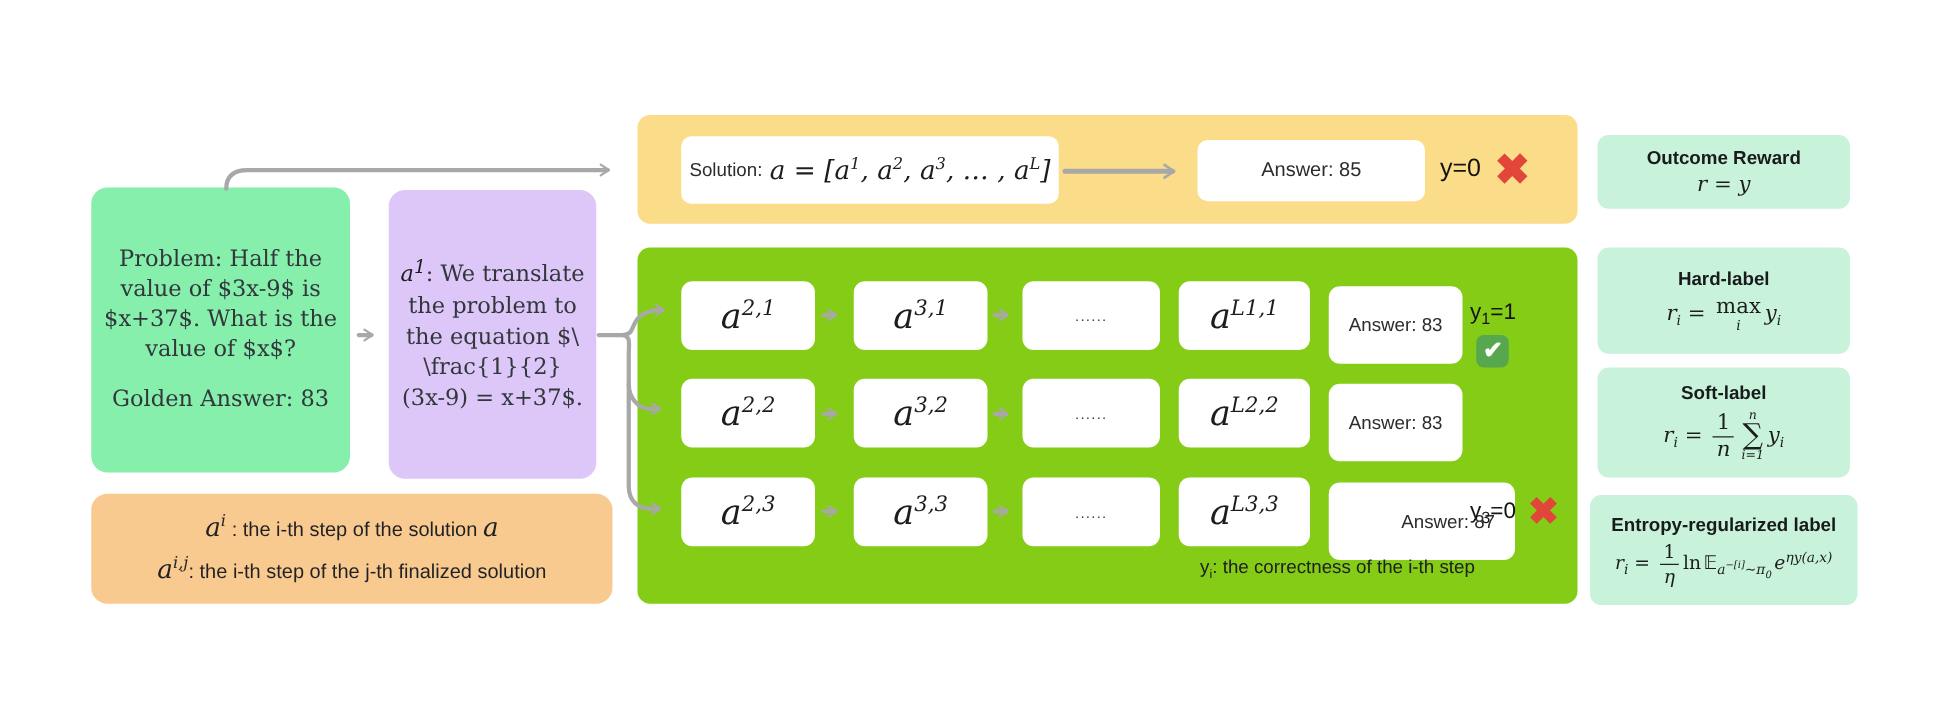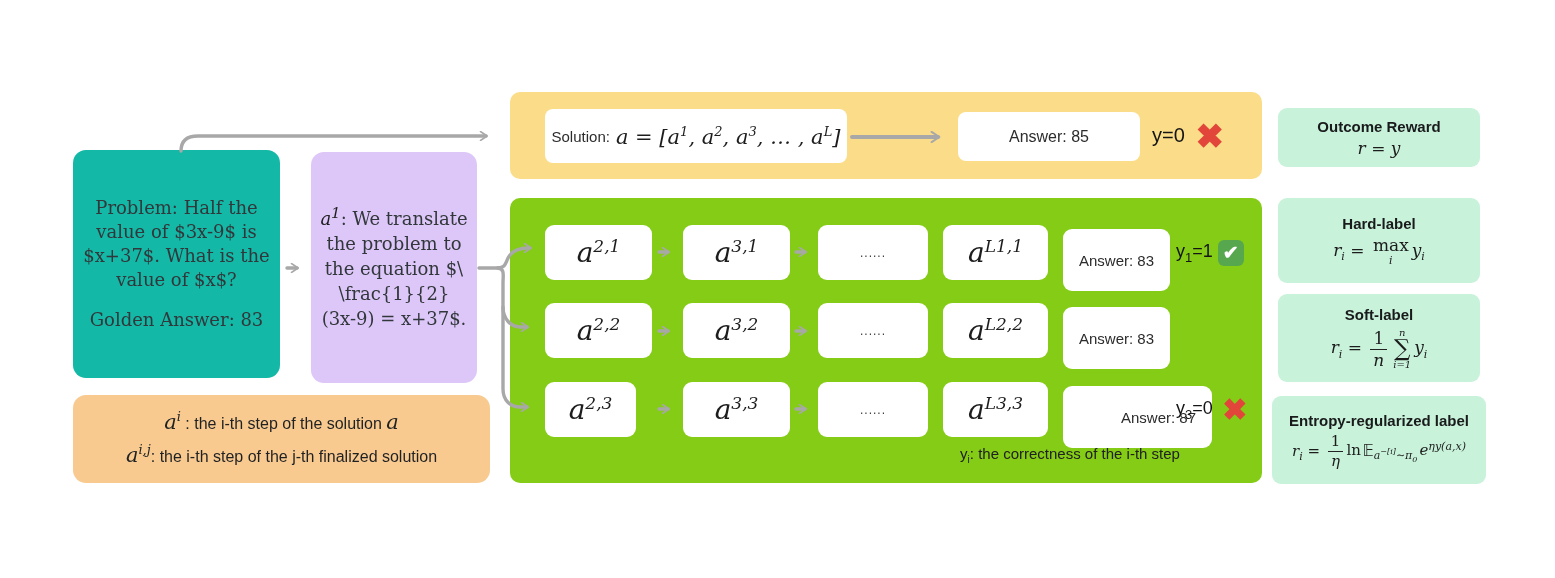--- a/index.html
+++ b/index.html
@@ -1,21 +1,21 @@
 <!DOCTYPE html>
 <html><head>
 <meta charset="utf-8">
 <style>
   html,body{margin:0;padding:0;background:#ffffff;}
   #canvas{position:relative;width:1555px;height:578px;background:#ffffff;
           font-family:"Liberation Sans",sans-serif;overflow:hidden;color:#222;}
   .box{position:absolute;border-radius:13px;}
 
   
-  #problem-box{left:73px;top:150px;width:207px;height:228px;background:#14b8a6;
+  #problem-box{left:73px;top:150px;width:207px;height:228px;background:#86efac;
     display:flex;flex-direction:column;justify-content:center;text-align:center;
     font-family:"DejaVu Serif",serif;font-size:18px;line-height:1.33;color:#32373b;}
   #step1-box{left:311px;top:152px;width:166px;height:231px;background:#dcc7f8;
     display:flex;flex-direction:column;justify-content:center;text-align:center;
     font-family:"DejaVu Serif",serif;font-size:18px;line-height:1.38;color:#32373b;}
   #legend-box{left:73px;top:395px;width:417px;height:88px;background:#f9ca90;
     display:flex;flex-direction:column;justify-content:center;text-align:center;
     font-size:16px;color:#1f2123;line-height:1.55;}
   .legend-math{font-family:"DejaVu Serif",serif;font-style:italic;font-size:21px;}
   .legend-math sup{font-size:13px;}
@@ -166,42 +166,42 @@
       </div>
     <div class="cell dots-cell" style="left:308px;top:27px;width:110px;">
       <span>......</span>
       </div>
     <div class="cell" style="left:433px;top:27px;width:105px;">
       <span class="math"><i>a</i><sup>L1,1</sup></span>
       </div>
     <div class="cell answer-cell" style="left:553px;top:31px;width:107px;">
       <span>Answer: 83</span>
       </div>
-    <div class="ylabel-wrap row-ylabel" style="left:666px;top:27px;height:55px;gap:5px;">
+    <div class="ylabel-wrap row-ylabel" style="left:666px;top:41px;height:55px;gap:5px;flex-direction:column;">
       <span><span>y</span><sub>1</sub><span>=1</span></span>
       <span class="mark" data-kind="check"></span>
     </div>
 
     <div class="cell" style="left:35px;top:105px;width:107px;">
       <span class="math"><i>a</i><sup>2,2</sup></span>
       </div>
     <div class="cell" style="left:173px;top:105px;width:107px;">
       <span class="math"><i>a</i><sup>3,2</sup></span>
       </div>
     <div class="cell dots-cell" style="left:308px;top:105px;width:110px;">
       <span>......</span>
       </div>
     <div class="cell" style="left:433px;top:105px;width:105px;">
       <span class="math"><i>a</i><sup>L2,2</sup></span>
       </div>
     <div class="cell answer-cell" style="left:553px;top:109px;width:107px;">
       <span>Answer: 83</span>
       </div>
 
-    <div class="cell" style="left:35px;top:184px;width:91px;">
+    <div class="cell" style="left:35px;top:184px;width:107px;">
       <span class="math"><i>a</i><sup>2,3</sup></span>
       </div>
     <div class="cell" style="left:173px;top:184px;width:107px;">
       <span class="math"><i>a</i><sup>3,3</sup></span>
       </div>
     <div class="cell dots-cell" style="left:308px;top:184px;width:110px;">
       <span>......</span>
       </div>
     <div class="cell" style="left:433px;top:184px;width:105px;">
       <span class="math"><i>a</i><sup>L3,3</sup></span>

